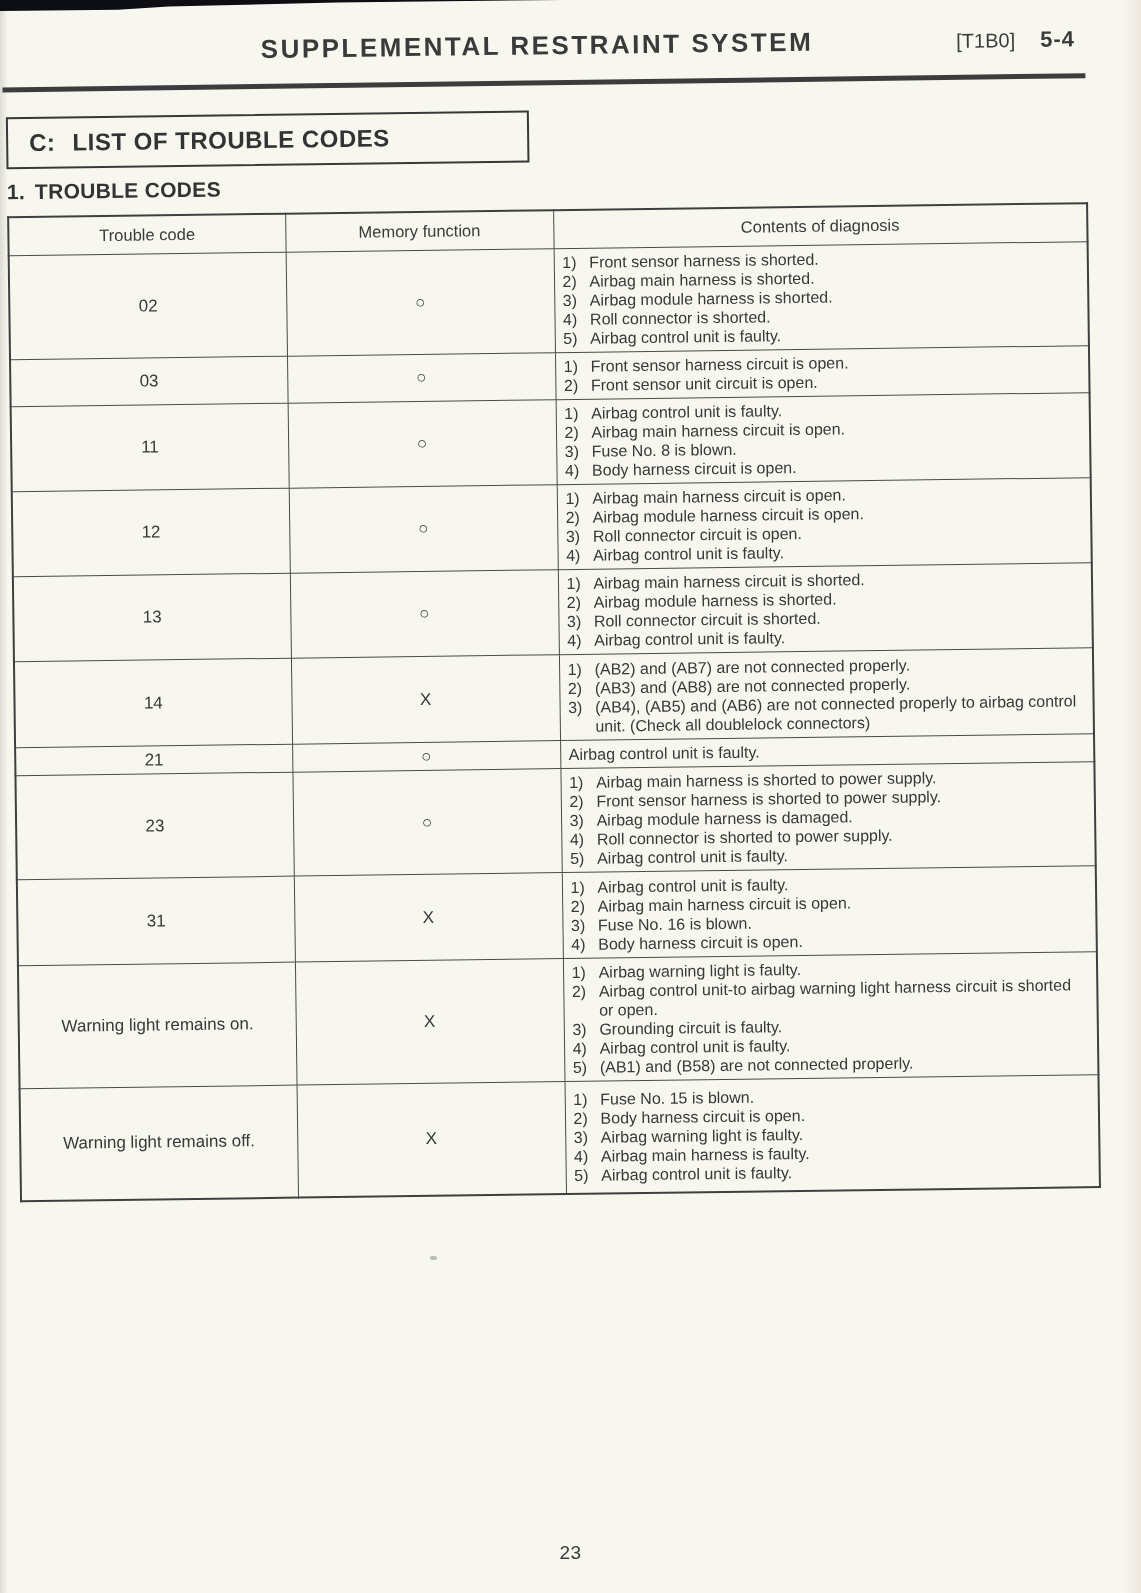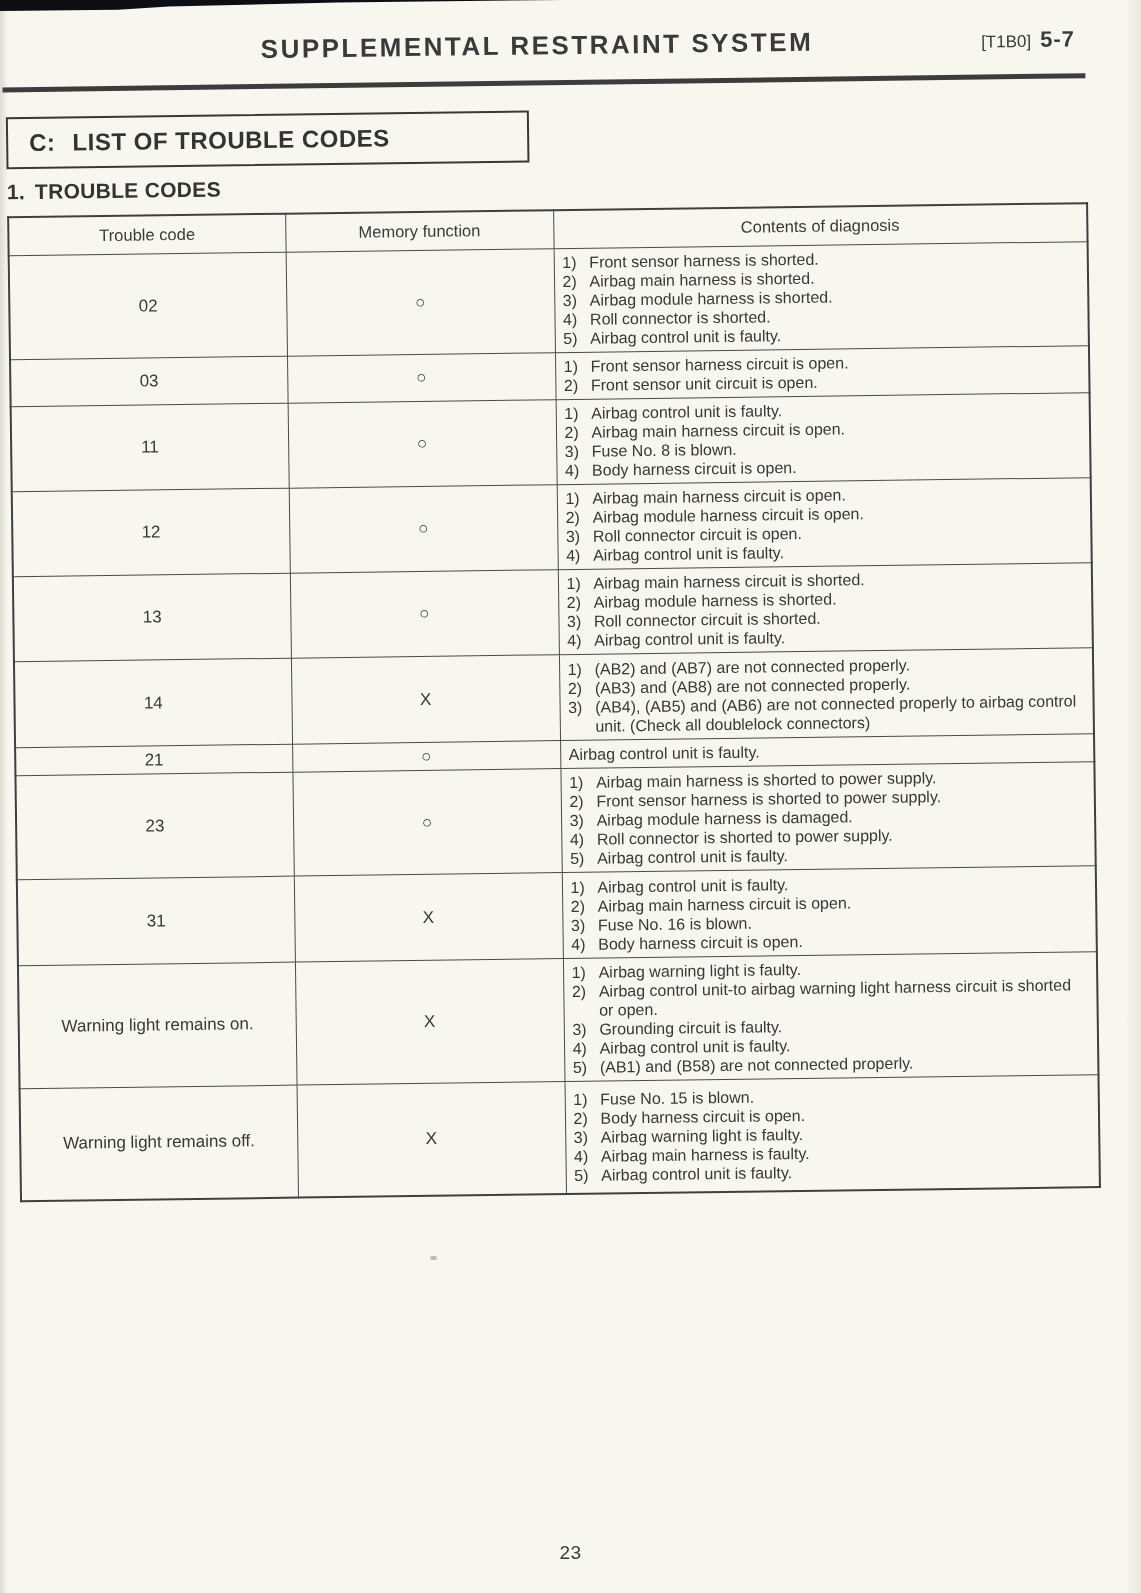--- a/index.html
+++ b/index.html
@@ -31,21 +31,21 @@
     position:absolute;top:0;left:0;width:1141px;height:1400px;
     transform:rotate(-0.75deg);transform-origin:570px 660px;
   }
   .page-title{
     position:absolute;top:30px;left:0;width:1090px;text-align:center;
     font-size:26px;font-weight:700;letter-spacing:2.5px;color:#3a3a3a;
   }
   .page-ref{
     position:absolute;top:33px;right:58px;white-space:nowrap;color:#3a3a3a;
   }
-  .page-ref .bracket{font-size:17px;font-weight:400;margin-right:9px;}
+  .page-ref .bracket{font-size:20px;font-weight:400;margin-right:25px;}
   .page-ref .num{font-size:22px;font-weight:700;letter-spacing:1px;}
   .header-rule{
     position:absolute;top:80px;left:10px;width:1083px;height:5px;background:#3c3c3c;
   }
   .section-box{
     position:absolute;top:110px;left:13px;width:519px;height:48px;
     border:2.5px solid #383838;display:flex;align-items:center;
     font-size:24px;font-weight:700;letter-spacing:.5px;color:#333;
   }
   .section-box .prefix{margin-left:21px;}
@@ -94,21 +94,21 @@
 <div class="scan-top-bar"></div>
 <div class="scan-left-shade"></div>
 <div class="scan-right-shade"></div>
 <div class="scan-speck"></div>
 
 <div class="skew">
 
   <div class="page-title">SUPPLEMENTAL RESTRAINT SYSTEM</div>
 
   <div class="page-ref">
-    <span class="bracket">[T1B0]</span><span class="num">5-7</span>
+    <span class="bracket">[T1B0]</span><span class="num">5-4</span>
   </div>
 
   <div class="header-rule"></div>
 
   <div class="section-box">
     <span class="prefix">C:</span>
     <span class="title">LIST OF TROUBLE CODES</span>
   </div>
 
   <div class="subsection">

